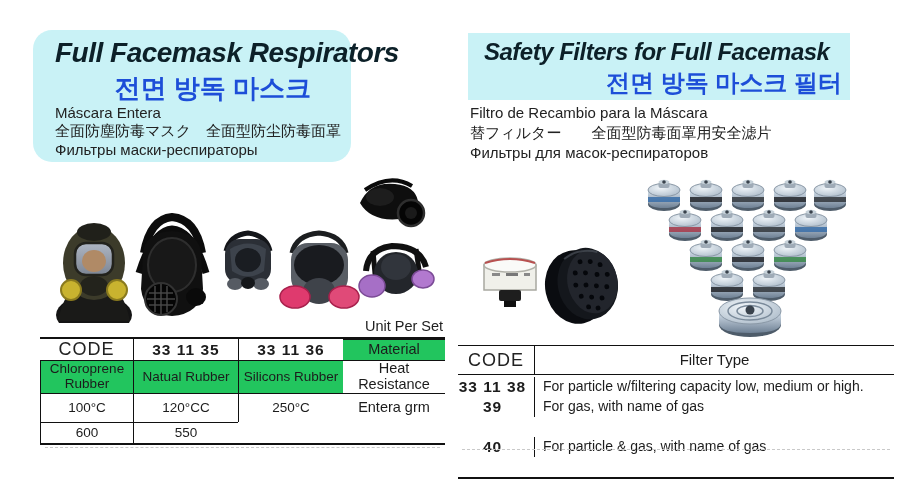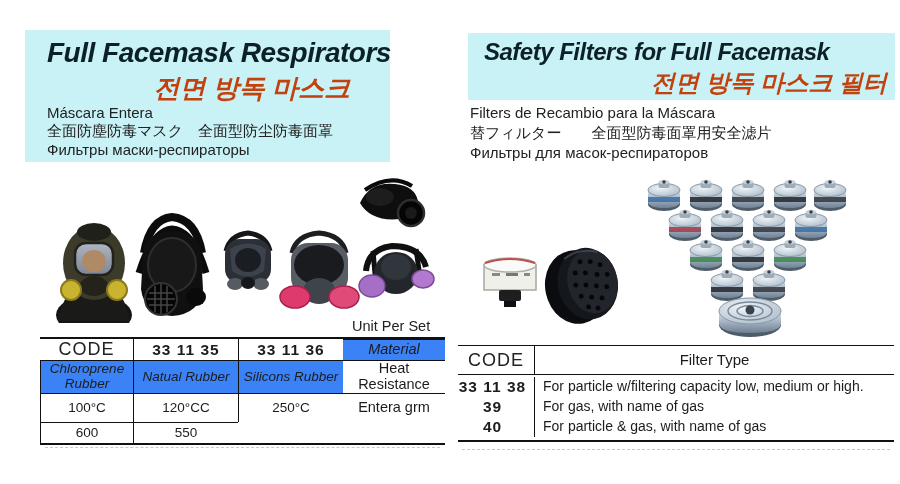--- a/index.html
+++ b/index.html
@@ -9,41 +9,41 @@
     font-family:"Liberation Sans", sans-serif;
   }
   .abs{position:absolute;}
   
   .hdr-box{background:#c9f2f6;}
   .hdr-title{
     font-weight:bold;font-style:italic;color:#0c2028;
     letter-spacing:-0.5px;white-space:nowrap;
   }
   .hdr-korean{
-    font-weight:bold;font-style:italic;color:#c2410c;white-space:nowrap;
+    font-weight:bold;color:#1d4ed8;white-space:nowrap;
   }
   .sub{font-size:15px;color:#222;white-space:nowrap;}
   
   .ltable{
     left:40px;top:337px;width:405px;
     display:grid;
     grid-template-columns:93px 105px 105px 102px;
     grid-template-rows:21px 33px 29px 21px;
     border-top:2.5px solid #111;border-bottom:2.5px solid #111;
     font-size:13.5px;
   }
   .ltable > div{
     display:flex;align-items:center;justify-content:center;
     text-align:center;line-height:1.1;
   }
   .ltable .colsep{border-left:1.5px solid #111;}
   .ltable .rowsep{border-top:1.5px solid #111;}
   .ltable .code-hdr{font-size:18px;letter-spacing:1px;color:#222;}
   .ltable .code-val{font-weight:bold;font-size:15.5px;letter-spacing:1px;}
-  .ltable .hl{background:#3b82f6;font-style:italic;}
+  .ltable .hl{background:#22c55e;}
   .ltable .rowlabel{font-size:14.5px;}
   .unit-note{font-size:14.5px;color:#222;}
   
   .rtable{
     left:458px;top:345px;width:436px;
     border-top:1.5px solid #111;border-bottom:2.5px solid #111;
     font-size:14px;
   }
   .rtable .rt-grid{
     display:grid;grid-template-columns:76px 1fr;
@@ -62,21 +62,21 @@
     text-align:center;padding:1px 7px 1px 0;
   }
   .rtable .rt-desc{
     border-left:1.5px solid #111;padding:1px 4px 1px 8px;line-height:1.22;
   }
   .scan-dash{border-top:1.5px dashed #c9c9c9;height:0;}
 </style>
 </head>
 <body>
 
-<div class="abs hdr-box" style="left:25px;top:30px;width:365px;height:132px;">
+<div class="abs hdr-box" style="left:33px;top:30px;width:318px;height:132px;border-radius:19px;">
   <div class="abs hdr-title" style="left:22px;top:7px;font-size:28px;">Full Facemask Respirators</div>
   <div class="abs hdr-korean" style="right:40px;top:41px;font-size:26px;">전면 방독 마스크</div>
   <div class="abs sub" style="left:22px;top:74px;">Máscara Entera</div>
   <div class="abs sub" style="left:22px;top:92px;">全面防塵防毒マスク　全面型防尘防毒面罩</div>
   <div class="abs sub" style="left:22px;top:111px;">Фильтры маски-респираторы</div>
 </div>
 
 <svg class="abs" style="left:40px;top:173px;" width="410" height="150" viewBox="0 0 410 150">
   <defs>
     <linearGradient id="visorG" x1="0" y1="0" x2="0" y2="1">
@@ -145,21 +145,21 @@
 
   <g>
     <path d="M325,17 Q350,0 372,13" fill="none" stroke="#0a0a0a" stroke-width="4"></path>
     <path d="M320,30 Q330,8 355,11 Q375,13 378,28 Q381,44 360,46 Q331,49 320,30 Z" fill="#0e0e0e"></path>
     <ellipse cx="340" cy="24" rx="14" ry="9" fill="#1d1d1d"></ellipse>
     <circle cx="371" cy="40" r="13" fill="#050505" stroke="#2e2e2e" stroke-width="2.5"></circle>
     <circle cx="371" cy="40" r="6" fill="#1a1a1a"></circle>
   </g>
 </svg>
 
-<div class="abs unit-note" style="left:352px;top:318px;width:88px;text-align:left;">Unit Per Set</div>
+<div class="abs unit-note" style="left:360px;top:318px;width:88px;text-align:center;">Unit Per Set</div>
 
 <div class="abs ltable">
   <div class="code-hdr">CODE</div>
   <div class="colsep code-val">33 11 35</div>
   <div class="colsep code-val">33 11 36</div>
 
   <div class="rowsep hl rowlabel">Material</div>
   <div class="rowsep colsep hl">Chloroprene Rubber</div>
   <div class="rowsep colsep hl">Natual Rubber</div>
   <div class="rowsep colsep hl">Silicons Rubber</div>
@@ -168,25 +168,25 @@
   <div class="rowsep colsep">100°C</div>
   <div class="rowsep colsep">120°CC</div>
   <div class="rowsep colsep">250°C</div>
 
   <div class="rowsep rowlabel">Entera grm</div>
   <div class="rowsep colsep">600</div>
   <div class="rowsep colsep">550</div>
 </div>
 <div class="abs scan-dash" style="left:45px;top:447px;width:395px;"></div>
 
-<div class="abs hdr-box" style="left:468px;top:33px;width:427px;height:67px;">
+<div class="abs hdr-box" style="left:468px;top:33px;width:382px;height:67px;">
   <div class="abs hdr-title" style="left:16px;top:5px;font-size:24px;">Safety Filters for Full Facemask</div>
   <div class="abs hdr-korean" style="right:8px;top:34px;font-size:24px;">전면 방독 마스크 필터</div>
 </div>
-<div class="abs sub" style="left:470px;top:104px;">Filters de Recambio para la Máscara</div>
+<div class="abs sub" style="left:470px;top:104px;">Filtro de Recambio para la Máscara</div>
 <div class="abs sub" style="left:470px;top:124px;">替フィルター　　全面型防毒面罩用安全滤片</div>
 <div class="abs sub" style="left:470px;top:144px;">Фильтры для масок-респираторов</div>
 
 <svg class="abs" style="left:468px;top:173px;" width="412" height="172" viewBox="0 0 412 172">
   <defs>
     <linearGradient id="metB" x1="0" y1="0" x2="0" y2="1">
       <stop offset="0" stop-color="#d9e4ee"></stop>
         <stop offset="1" stop-color="#6e8094"></stop>
     </linearGradient>
     <radialGradient id="metT" cx="0.4" cy="0.35" r="0.9">
@@ -272,18 +272,18 @@
     <div class="rt-type-hdr">Filter Type</div>
   </div>
   <div class="rt-grid" style="padding-top:2px;">
     <div class="rt-code">33 11 38</div>
     <div class="rt-desc">For particle w/filtering capacity low, medium or high.</div>
   </div>
   <div class="rt-grid">
     <div class="rt-code">39</div>
     <div class="rt-desc">For gas, with name of gas</div>
   </div>
-  <div class="rt-grid" style="padding-bottom:3px;">
+  <div class="rt-grid" style="padding-bottom:20px;margin-top:20px;">
     <div class="rt-code">40</div>
     <div class="rt-desc">For particle &amp; gas, with name of gas</div>
   </div>
 </div>
 <div class="abs scan-dash" style="left:462px;top:449px;width:428px;"></div>
 
 </body></html>

